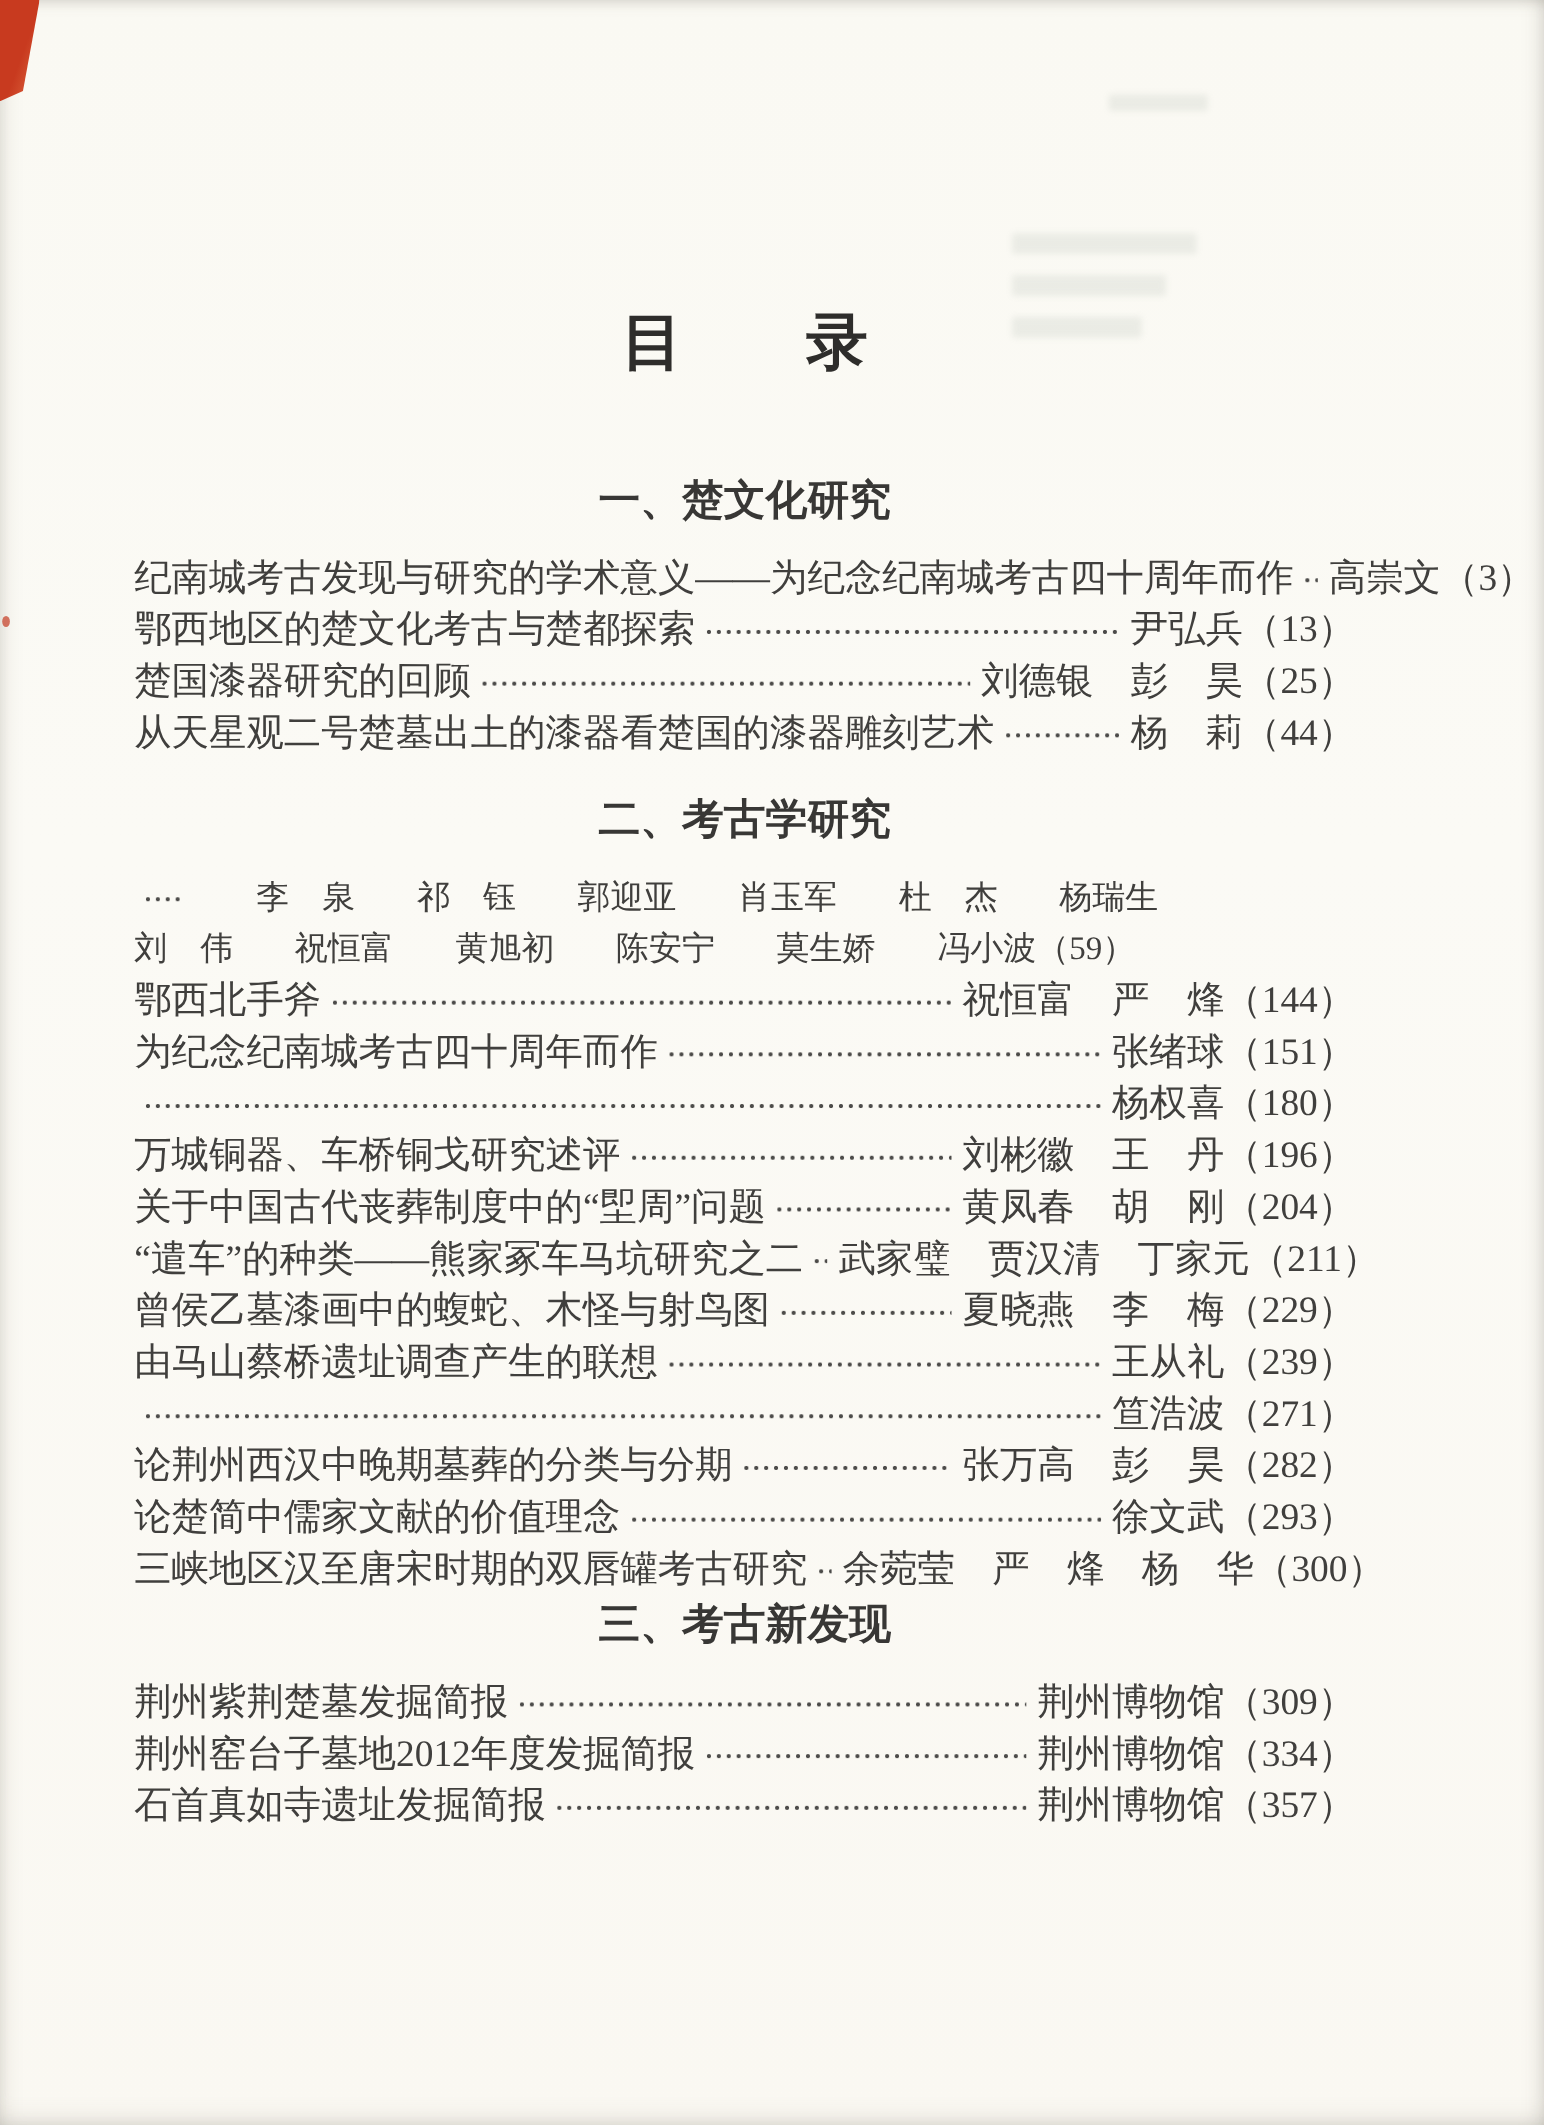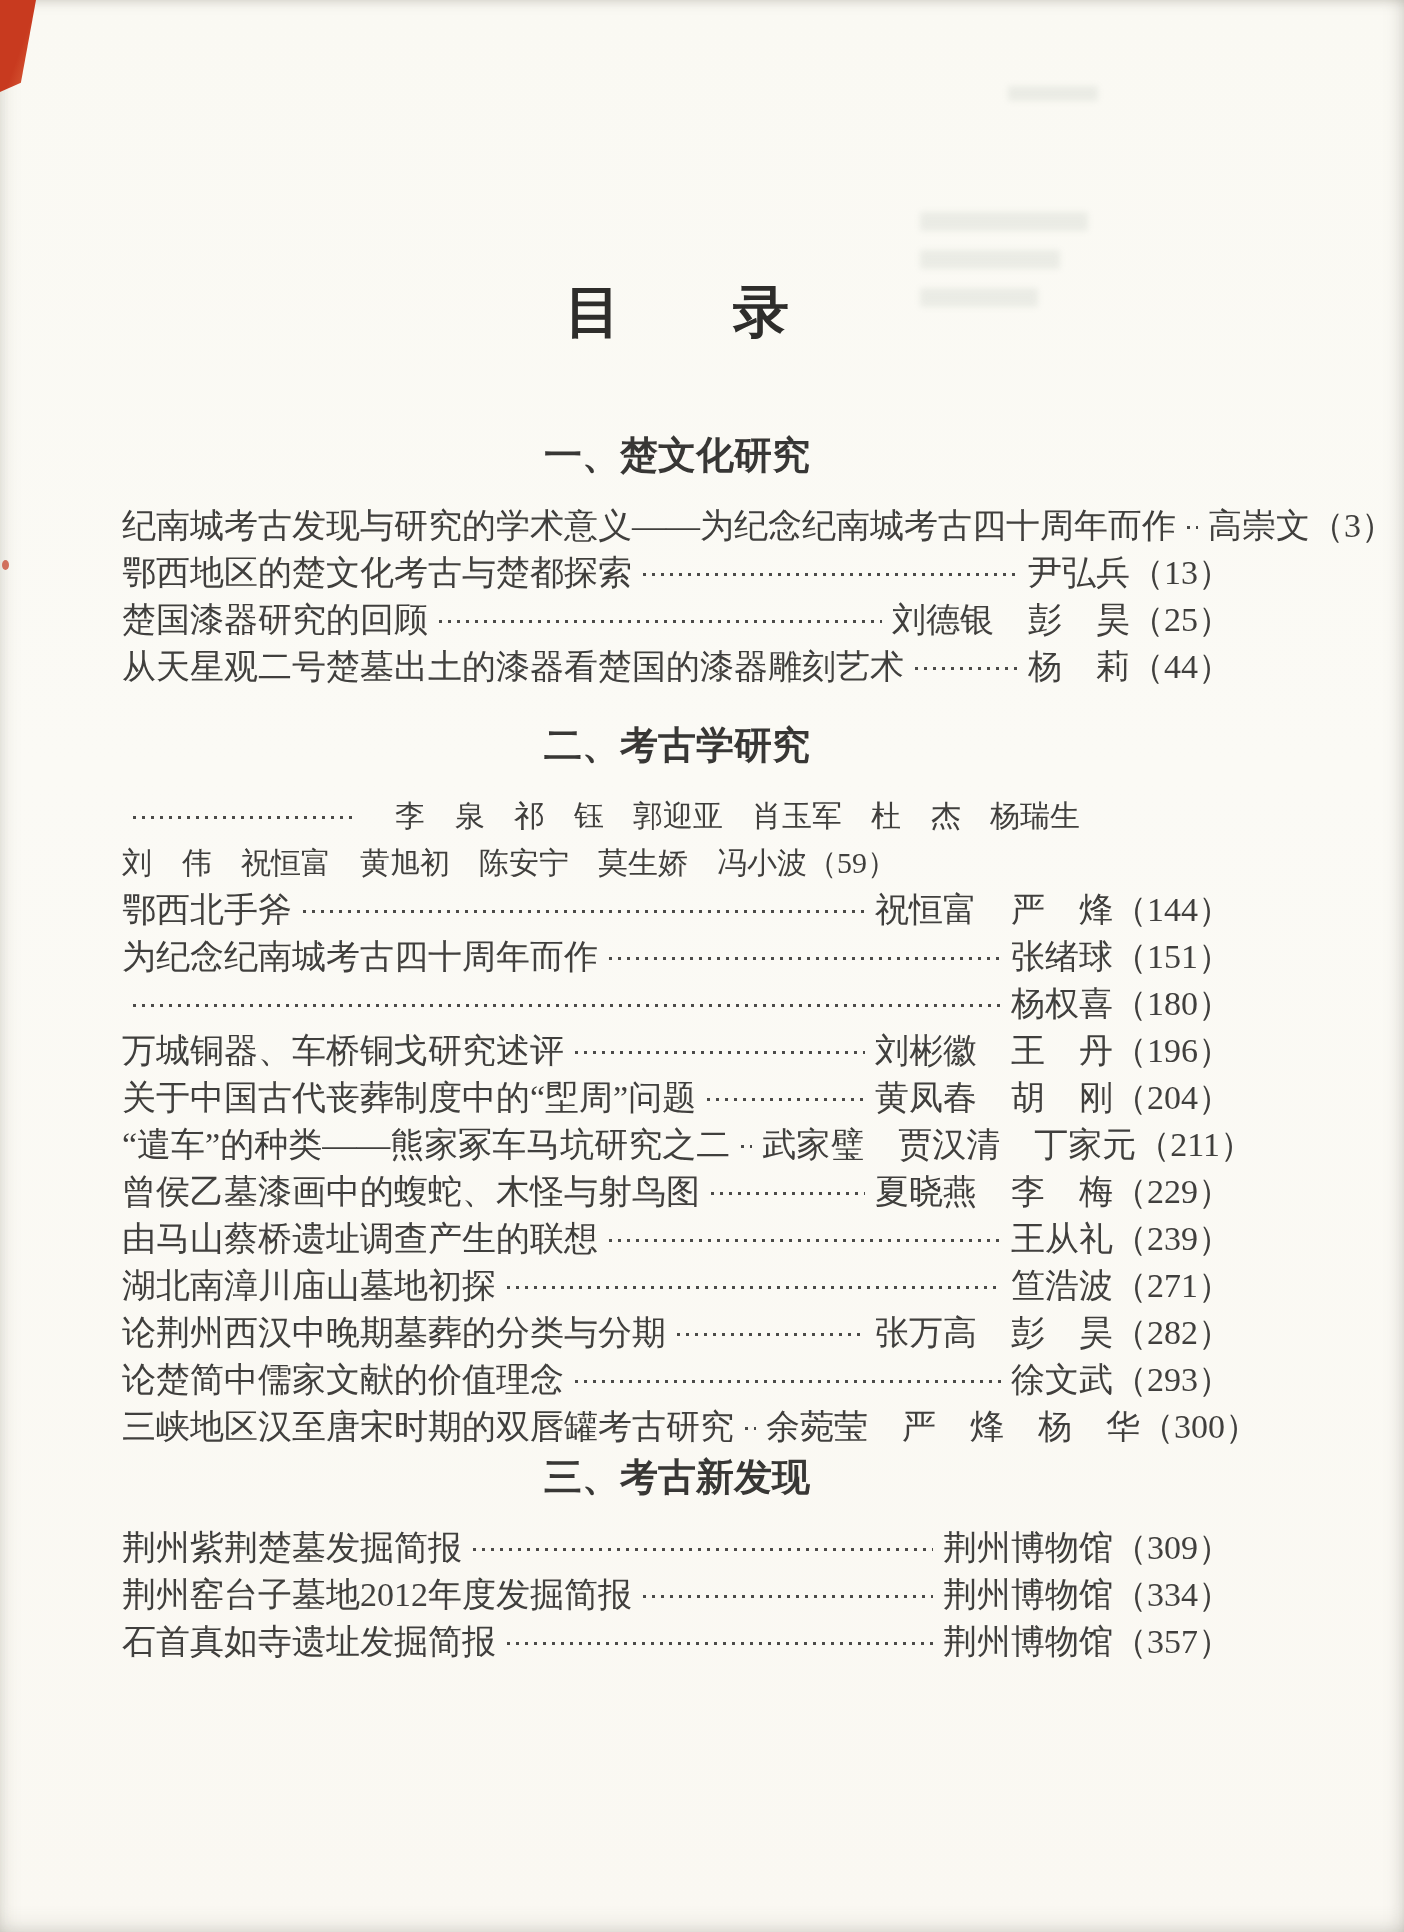--- a/index.html
+++ b/index.html
@@ -60,21 +60,21 @@
     flex:1 1 auto; min-width:14px; align-self:stretch;
     margin:0 10px 0 8px;
     background-image:radial-gradient(circle,#4c4b49 1.8px,transparent 2px);
     background-size:9px 9px;
     background-repeat:repeat-x;
     background-position:0 56%;
   }
   .a { flex:0 0 auto; }
   .p { flex:0 0 auto; }
 
-  .authors-line { display:flex; align-items:baseline; height:47px; line-height:47px; font-size:30px; column-gap:29px; white-space:nowrap; }
+  .authors-line { display:flex; align-items:baseline; height:47px; line-height:47px; font-size:30px; column-gap:56px; white-space:nowrap; }
   .authors-line .dots { flex:1 1 auto; }
   .authors-line .tail-spacer { flex:0 0 123px; }
   .authors-line.right { justify-content:flex-start; }
   .name-with-page { display:inline-flex; }
 </style>
 </head>
 <body>
 
 <div class="sheet">
   <div class="corner-mark"></div>
@@ -188,21 +188,20 @@
           <span class="a">夏晓燕　李　梅</span>
           <span class="p">（229）</span>
         </div>
         <div class="row">
           <span class="t">由马山蔡桥遗址调查产生的联想</span>
           <span class="dots"></span>
           <span class="a">王从礼</span>
           <span class="p">（239）</span>
         </div>
         <div class="row">
-          <span class="t">湖北南漳川庙山墓地初探</span>
           <span class="dots"></span>
           <span class="a">笪浩波</span>
           <span class="p">（271）</span>
         </div>
         <div class="row">
           <span class="t">论荆州西汉中晚期墓葬的分类与分期</span>
           <span class="dots"></span>
           <span class="a">张万高　彭　昊</span>
           <span class="p">（282）</span>
         </div>

